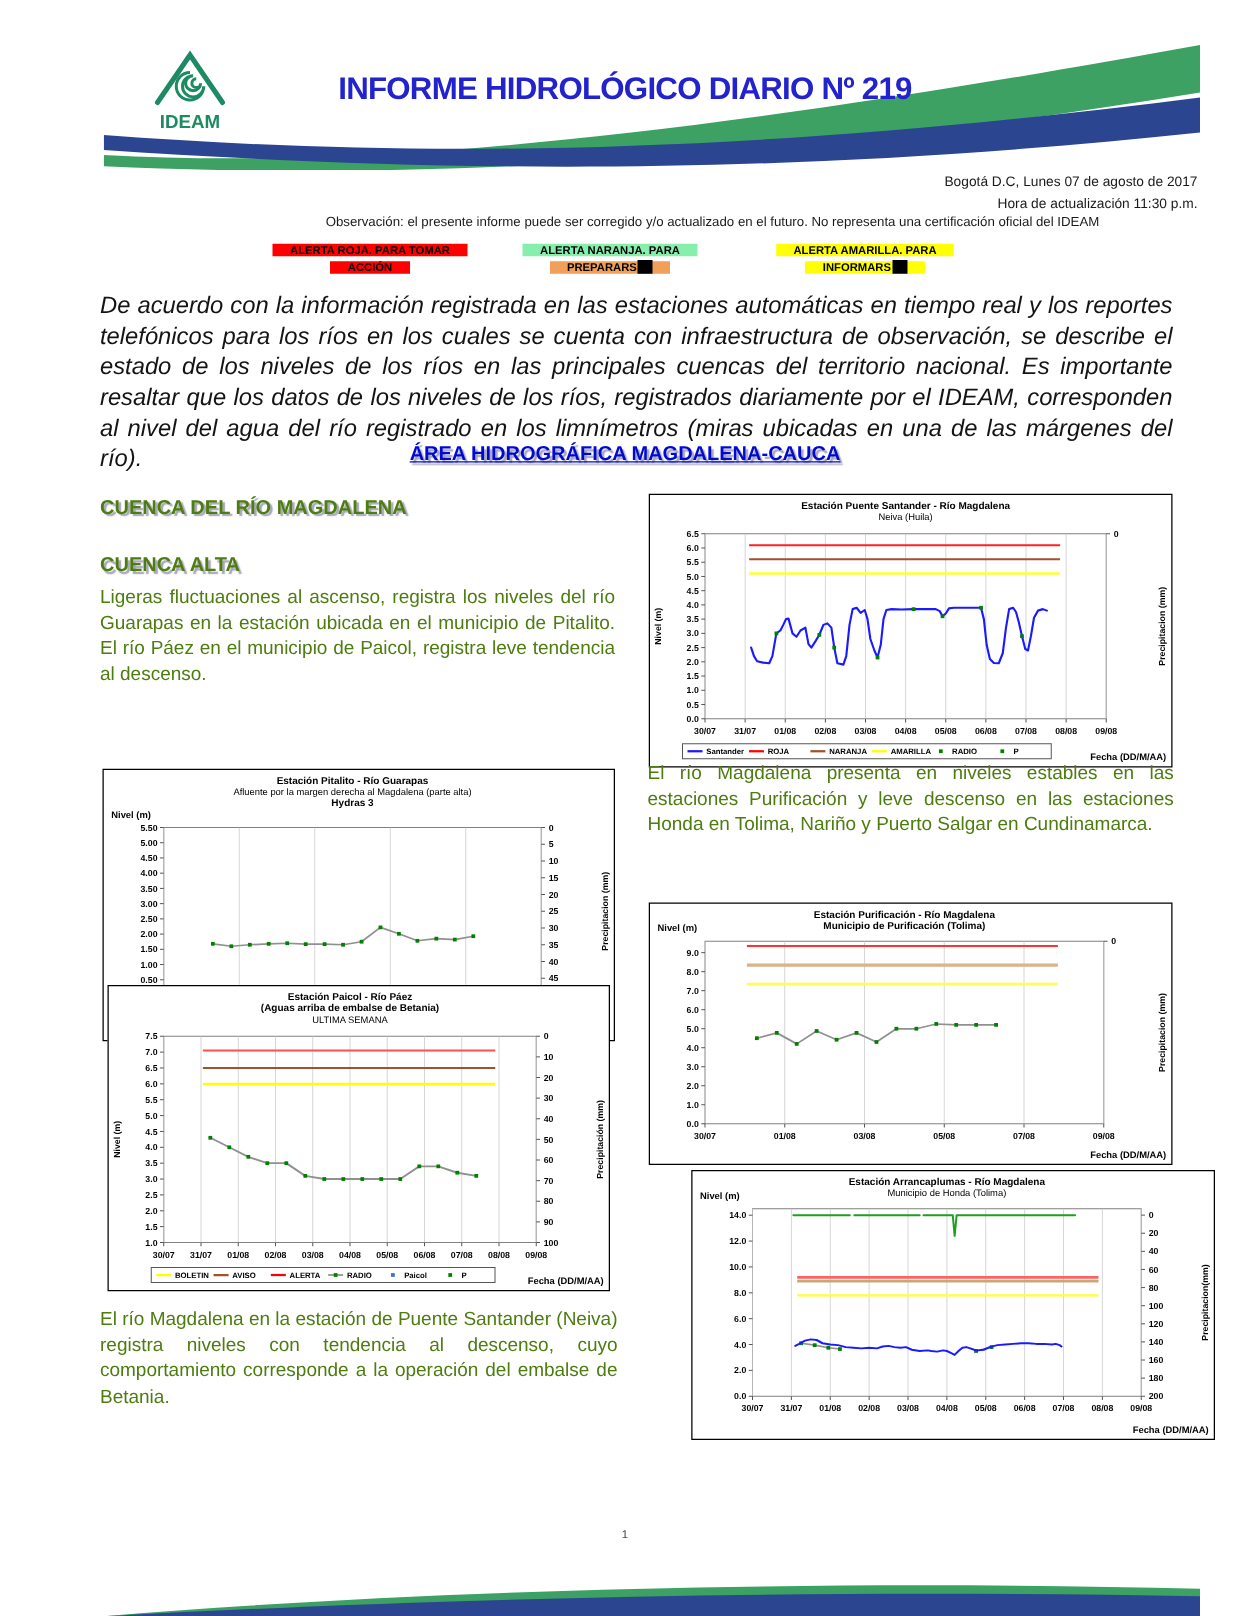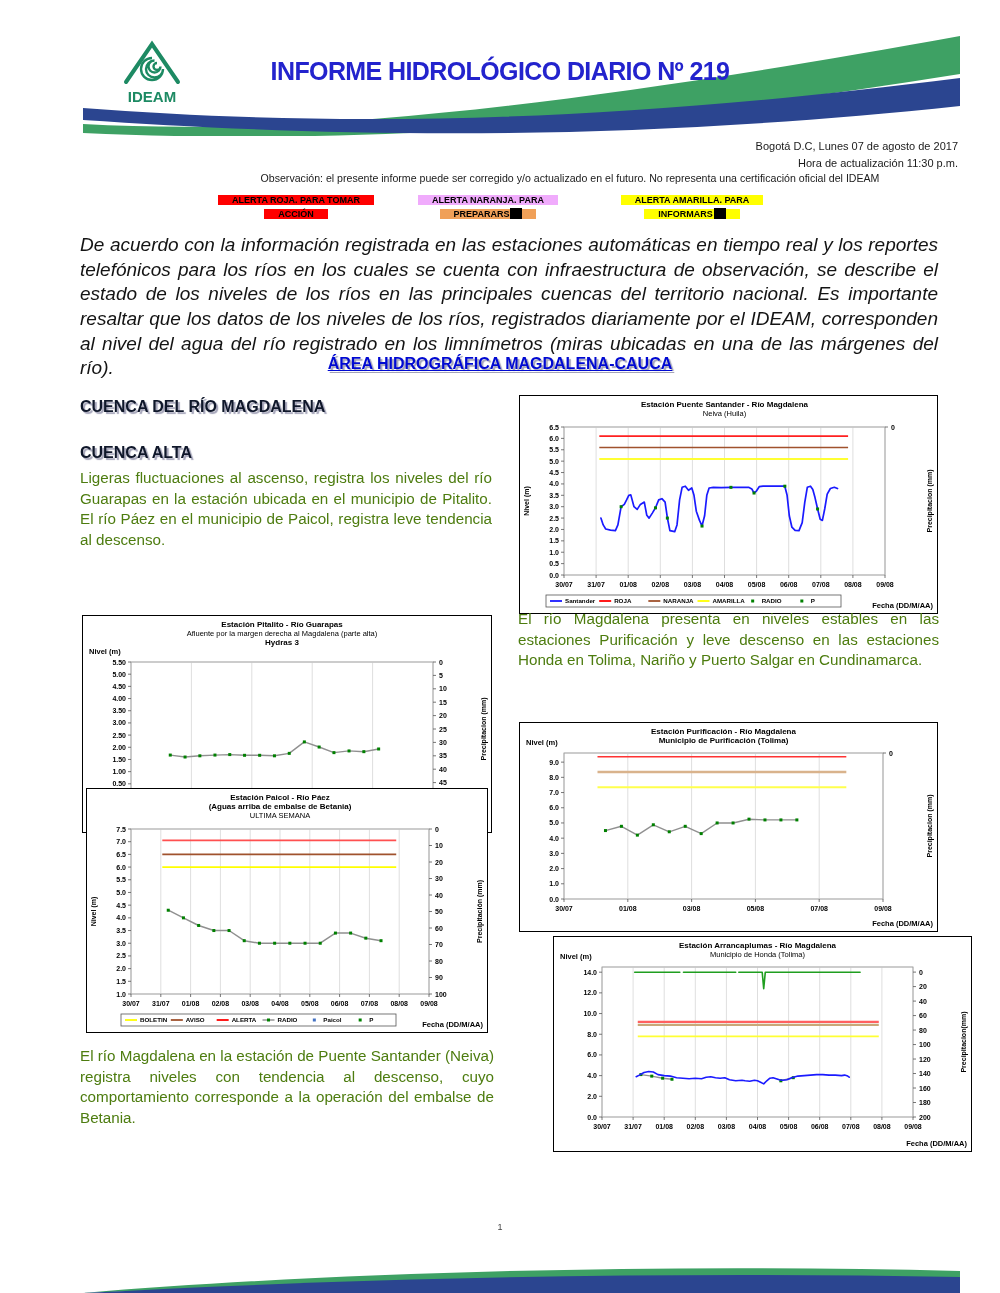--- a/index.html
+++ b/index.html
@@ -8,21 +8,21 @@
   .abs{position:absolute}
   .doc-title{font-weight:bold;font-size:25px;color:#2323cd;text-align:center;letter-spacing:-0.6px;white-space:nowrap}
   .meta-block{font-size:11px;color:#1a1a1a;text-align:right;line-height:1.5}
   .obs-line{font-size:10.6px;color:#1a1a1a;text-align:center}
   .chip{font-size:9px;font-weight:bold;line-height:1.55;text-align:center;color:#000}
   .chip .bgline{padding:0 14px}
   .redact{display:inline-block;width:12px;height:11px;background:#000;vertical-align:-2px;margin-left:1px}
   .intro{font-style:italic;font-size:19px;line-height:1.3;text-align:justify;color:#141414}
   .sec-title{font-size:16px;font-weight:bold;color:#0009d2;text-align:center;text-shadow:2px 2px 1px #a3a3b8}
   .sec-title span{text-decoration:underline}
-  .heading{font-size:16px;font-weight:bold;color:#0f172a;text-shadow:2px 2px 1px #a3a3b8}
+  .heading{font-size:16px;font-weight:bold;color:#4d7c0f;text-shadow:2px 2px 1px #a3a3b8}
   .para{font-size:15.2px;line-height:1.36;text-align:justify;color:#4d7c0f}
   .chart-box{border:1.5px solid #000;background:#fff}
   .chart-box svg{display:block}
   .pagenum{font-size:9px;text-align:center;color:#444}
 </style>
 </head>
 <body>
 
 <div class="page">
 
@@ -43,21 +43,21 @@
     <div>Bogotá D.C, Lunes 07 de agosto de 2017</div>
     <div>Hora de actualización 11:30  p.m.</div>
   </div>
   <div class="abs obs-line" style="left:180px;top:172px;width:780px">Observación: el presente informe puede ser corregido y/o actualizado en el futuro. No representa una certificación oficial del IDEAM</div>
 
   <div class="abs chip" style="left:208px;top:194px;width:176px">
     <span class="bgline" style="background-color: rgb(255, 0, 0);"><span>ALERTA ROJA. PARA TOMAR</span></span><br>
     <span class="bgline" style="background-color: rgb(255, 0, 0);"><span>ACCIÓN</span></span>
   </div>
   <div class="abs chip" style="left:412px;top:194px;width:152px">
-    <span class="bgline" style="background-color: #f0abfc;"><span>ALERTA NARANJA. PARA</span></span><br>
+    <span class="bgline" style="background-color: #86efac;"><span>ALERTA NARANJA. PARA</span></span><br>
     <span class="bgline" style="background-color: rgb(240, 160, 88);"><span>PREPARARS</span><span class="redact"></span></span>
   </div>
   <div class="abs chip" style="left:610px;top:194px;width:164px">
     <span class="bgline" style="background-color: rgb(255, 255, 0);"><span>ALERTA AMARILLA. PARA</span></span><br>
     <span class="bgline" style="background-color: rgb(255, 255, 0);"><span>INFORMARS</span><span class="redact"></span></span>
   </div>
 
   <div class="abs intro" style="left:80px;top:233px;width:858px">De acuerdo con la información registrada en las estaciones automáticas en tiempo real y los reportes telefónicos para los ríos en los cuales se cuenta con infraestructura de observación, se describe el estado de los niveles de los ríos en las principales cuencas del territorio nacional. Es importante resaltar que los datos de los niveles de los ríos, registrados diariamente por el IDEAM, corresponden al nivel del agua del río registrado en los limnímetros (miras ubicadas en una de las márgenes del río).</div>
 
   <div class="abs sec-title" style="left:0;top:355px;width:1000px"><span>ÁREA HIDROGRÁFICA MAGDALENA-CAUCA</span></div>

